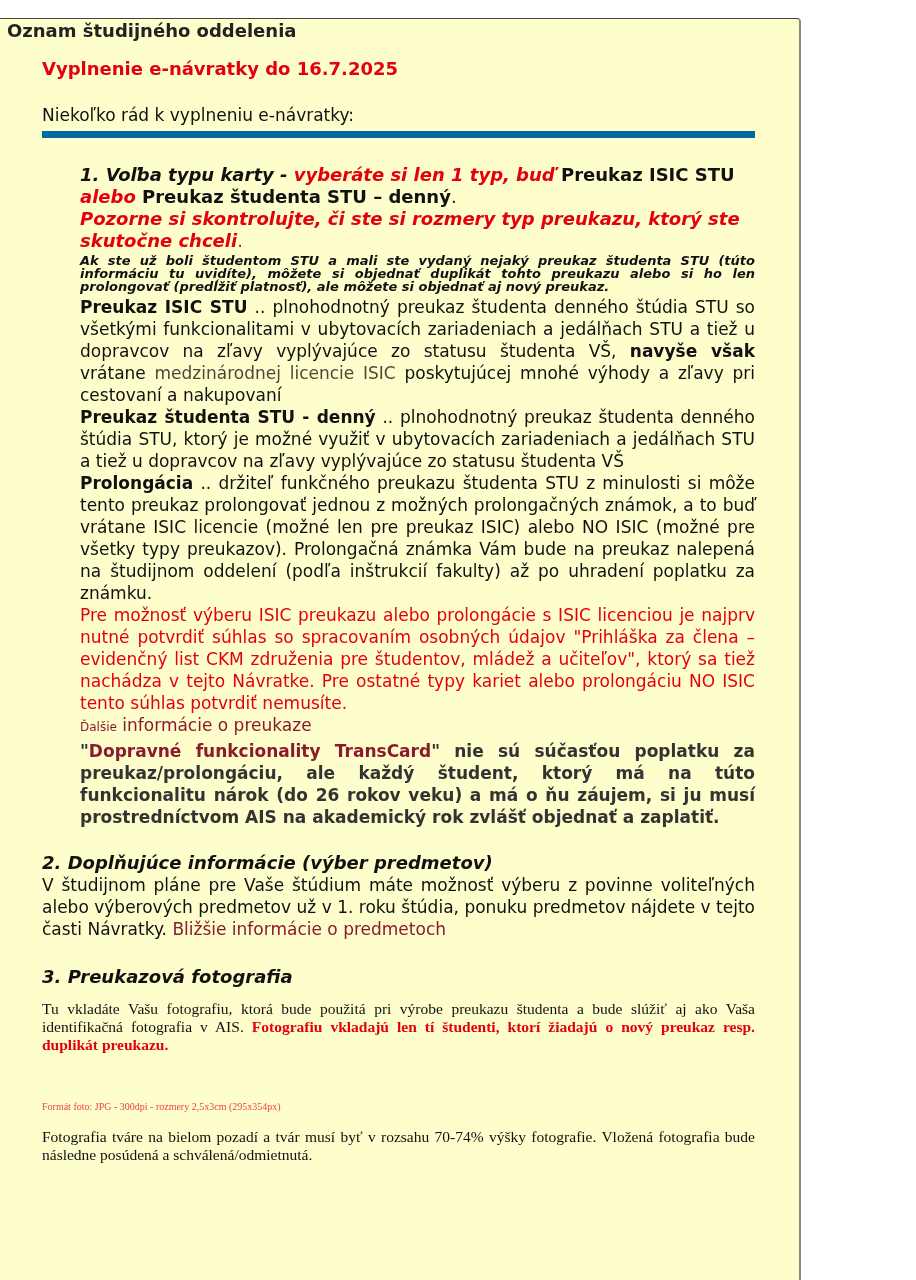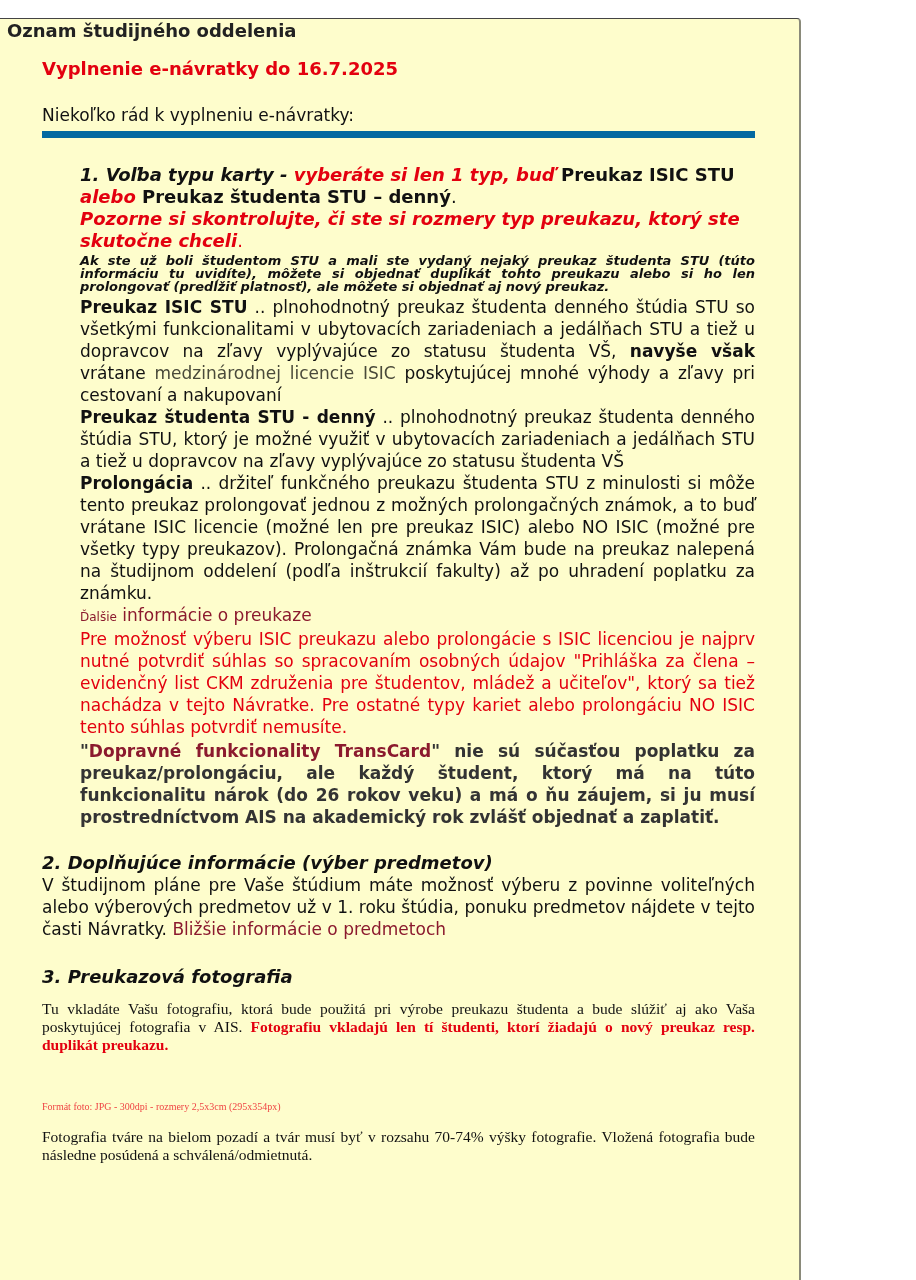--- a/index.html
+++ b/index.html
@@ -49,32 +49,32 @@
       <div class="v sec-title red"><span>Pozorne si skontrolujte, či ste si rozmery typ preukazu, ktorý ste skutočne chceli</span><span style="font-weight:normal;font-style:normal;">.</span></div>
 
       <div class="v small-it" style="margin-top:2px;">Ak ste už boli študentom STU a mali ste vydaný nejaký preukaz študenta STU (túto informáciu tu uvidíte), môžete si objednať duplikát tohto preukazu alebo si ho len prolongovať (predĺžiť platnosť), ale môžete si objednať aj nový preukaz.</div>
 
       <div class="v p dark" style="margin-top:3px;"><span class="bold">Preukaz ISIC STU</span><span> .. plnohodnotný preukaz študenta denného štúdia STU so všetkými funkcionalitami v ubytovacích zariadeniach a jedálňach STU a tiež u dopravcov na zľavy vyplývajúce zo statusu študenta VŠ, </span><span class="bold">navyše však</span><span> vrátane </span><span class="gray">medzinárodnej licencie ISIC</span><span> poskytujúcej mnohé výhody a zľavy pri cestovaní a nakupovaní</span></div>
 
       <div class="v p dark"><span class="bold">Preukaz študenta STU - denný</span><span> .. plnohodnotný preukaz študenta denného štúdia STU, ktorý je možné využiť v ubytovacích zariadeniach a jedálňach STU a tiež u dopravcov na zľavy vyplývajúce zo statusu študenta VŠ</span></div>
 
       <div class="v p dark"><span class="bold">Prolongácia</span><span> .. držiteľ funkčného preukazu študenta STU z minulosti si môže tento preukaz prolongovať jednou z možných prolongačných známok, a to buď vrátane ISIC licencie (možné len pre preukaz ISIC) alebo NO ISIC (možné pre všetky typy preukazov). Prolongačná známka Vám bude na preukaz nalepená na študijnom oddelení (podľa inštrukcií fakulty) až po uhradení poplatku za známku.</span></div>
 
+      <div class="v p red">Pre možnosť výberu ISIC preukazu alebo prolongácie s ISIC licenciou je najprv nutné potvrdiť súhlas so spracovaním osobných údajov "Prihláška za člena – evidenčný list CKM združenia pre študentov, mládež a učiteľov", ktorý sa tiež nachádza v tejto Návratke. Pre ostatné typy kariet alebo prolongáciu NO ISIC tento súhlas potvrdiť nemusíte.</div>
+
       <div class="v p maroon link"><span class="tiny">Ďalšie</span><span> informácie o preukaze</span></div>
-
-      <div class="v p red">Pre možnosť výberu ISIC preukazu alebo prolongácie s ISIC licenciou je najprv nutné potvrdiť súhlas so spracovaním osobných údajov "Prihláška za člena – evidenčný list CKM združenia pre študentov, mládež a učiteľov", ktorý sa tiež nachádza v tejto Návratke. Pre ostatné typy kariet alebo prolongáciu NO ISIC tento súhlas potvrdiť nemusíte.</div>
 
       <div class="v p bold" style="color:#333;margin-top:2px;"><span>"</span><span class="maroon">Dopravné funkcionality TransCard</span><span>"</span><span>  nie sú súčasťou poplatku za preukaz/prolongáciu, ale každý študent, ktorý má na túto funkcionalitu nárok (do 26 rokov veku) a má o ňu záujem, si ju musí prostredníctvom AIS na akademický rok zvlášť objednať a zaplatiť.</span></div>
     </div>
 
     <div style="margin-top:24px;">
       <div class="v sec-title dark">2. Doplňujúce informácie (výber predmetov)</div>
       <div class="v p dark"><span>V študijnom pláne pre Vaše štúdium máte možnosť výberu z povinne voliteľných alebo výberových predmetov už v 1. roku štúdia, ponuku predmetov nájdete v tejto časti Návratky. </span><span class="maroon link">Bližšie informácie o predmetoch</span></div>
     </div>
 
     <div style="margin-top:26px;">
       <div class="v sec-title dark">3. Preukazová fotografia</div>
-      <div class="t tp" style="margin-top:12px;"><span>Tu vkladáte Vašu fotografiu, ktorá bude použitá pri výrobe preukazu študenta a bude slúžiť aj ako Vaša poskytujúcej fotografia v AIS. </span><span class="bold red">Fotografiu vkladajú len tí študenti, ktorí žiadajú o nový preukaz resp. duplikát preukazu.</span></div>
+      <div class="t tp" style="margin-top:12px;"><span>Tu vkladáte Vašu fotografiu, ktorá bude použitá pri výrobe preukazu študenta a bude slúžiť aj ako Vaša identifikačná fotografia v AIS. </span><span class="bold red">Fotografiu vkladajú len tí študenti, ktorí žiadajú o nový preukaz resp. duplikát preukazu.</span></div>
       <div class="t tp-gray" style="margin-top:44px;">Formát foto:  JPG - 300dpi - rozmery 2,5x3cm (295x354px)</div>
       <div class="t tp" style="margin-top:12px;">Fotografia tváre na bielom pozadí a tvár musí byť v rozsahu 70-74% výšky fotografie. Vložená fotografia bude následne posúdená a schválená/odmietnutá.</div>
     </div>
   </div>
 </div>
 
 </body></html>

